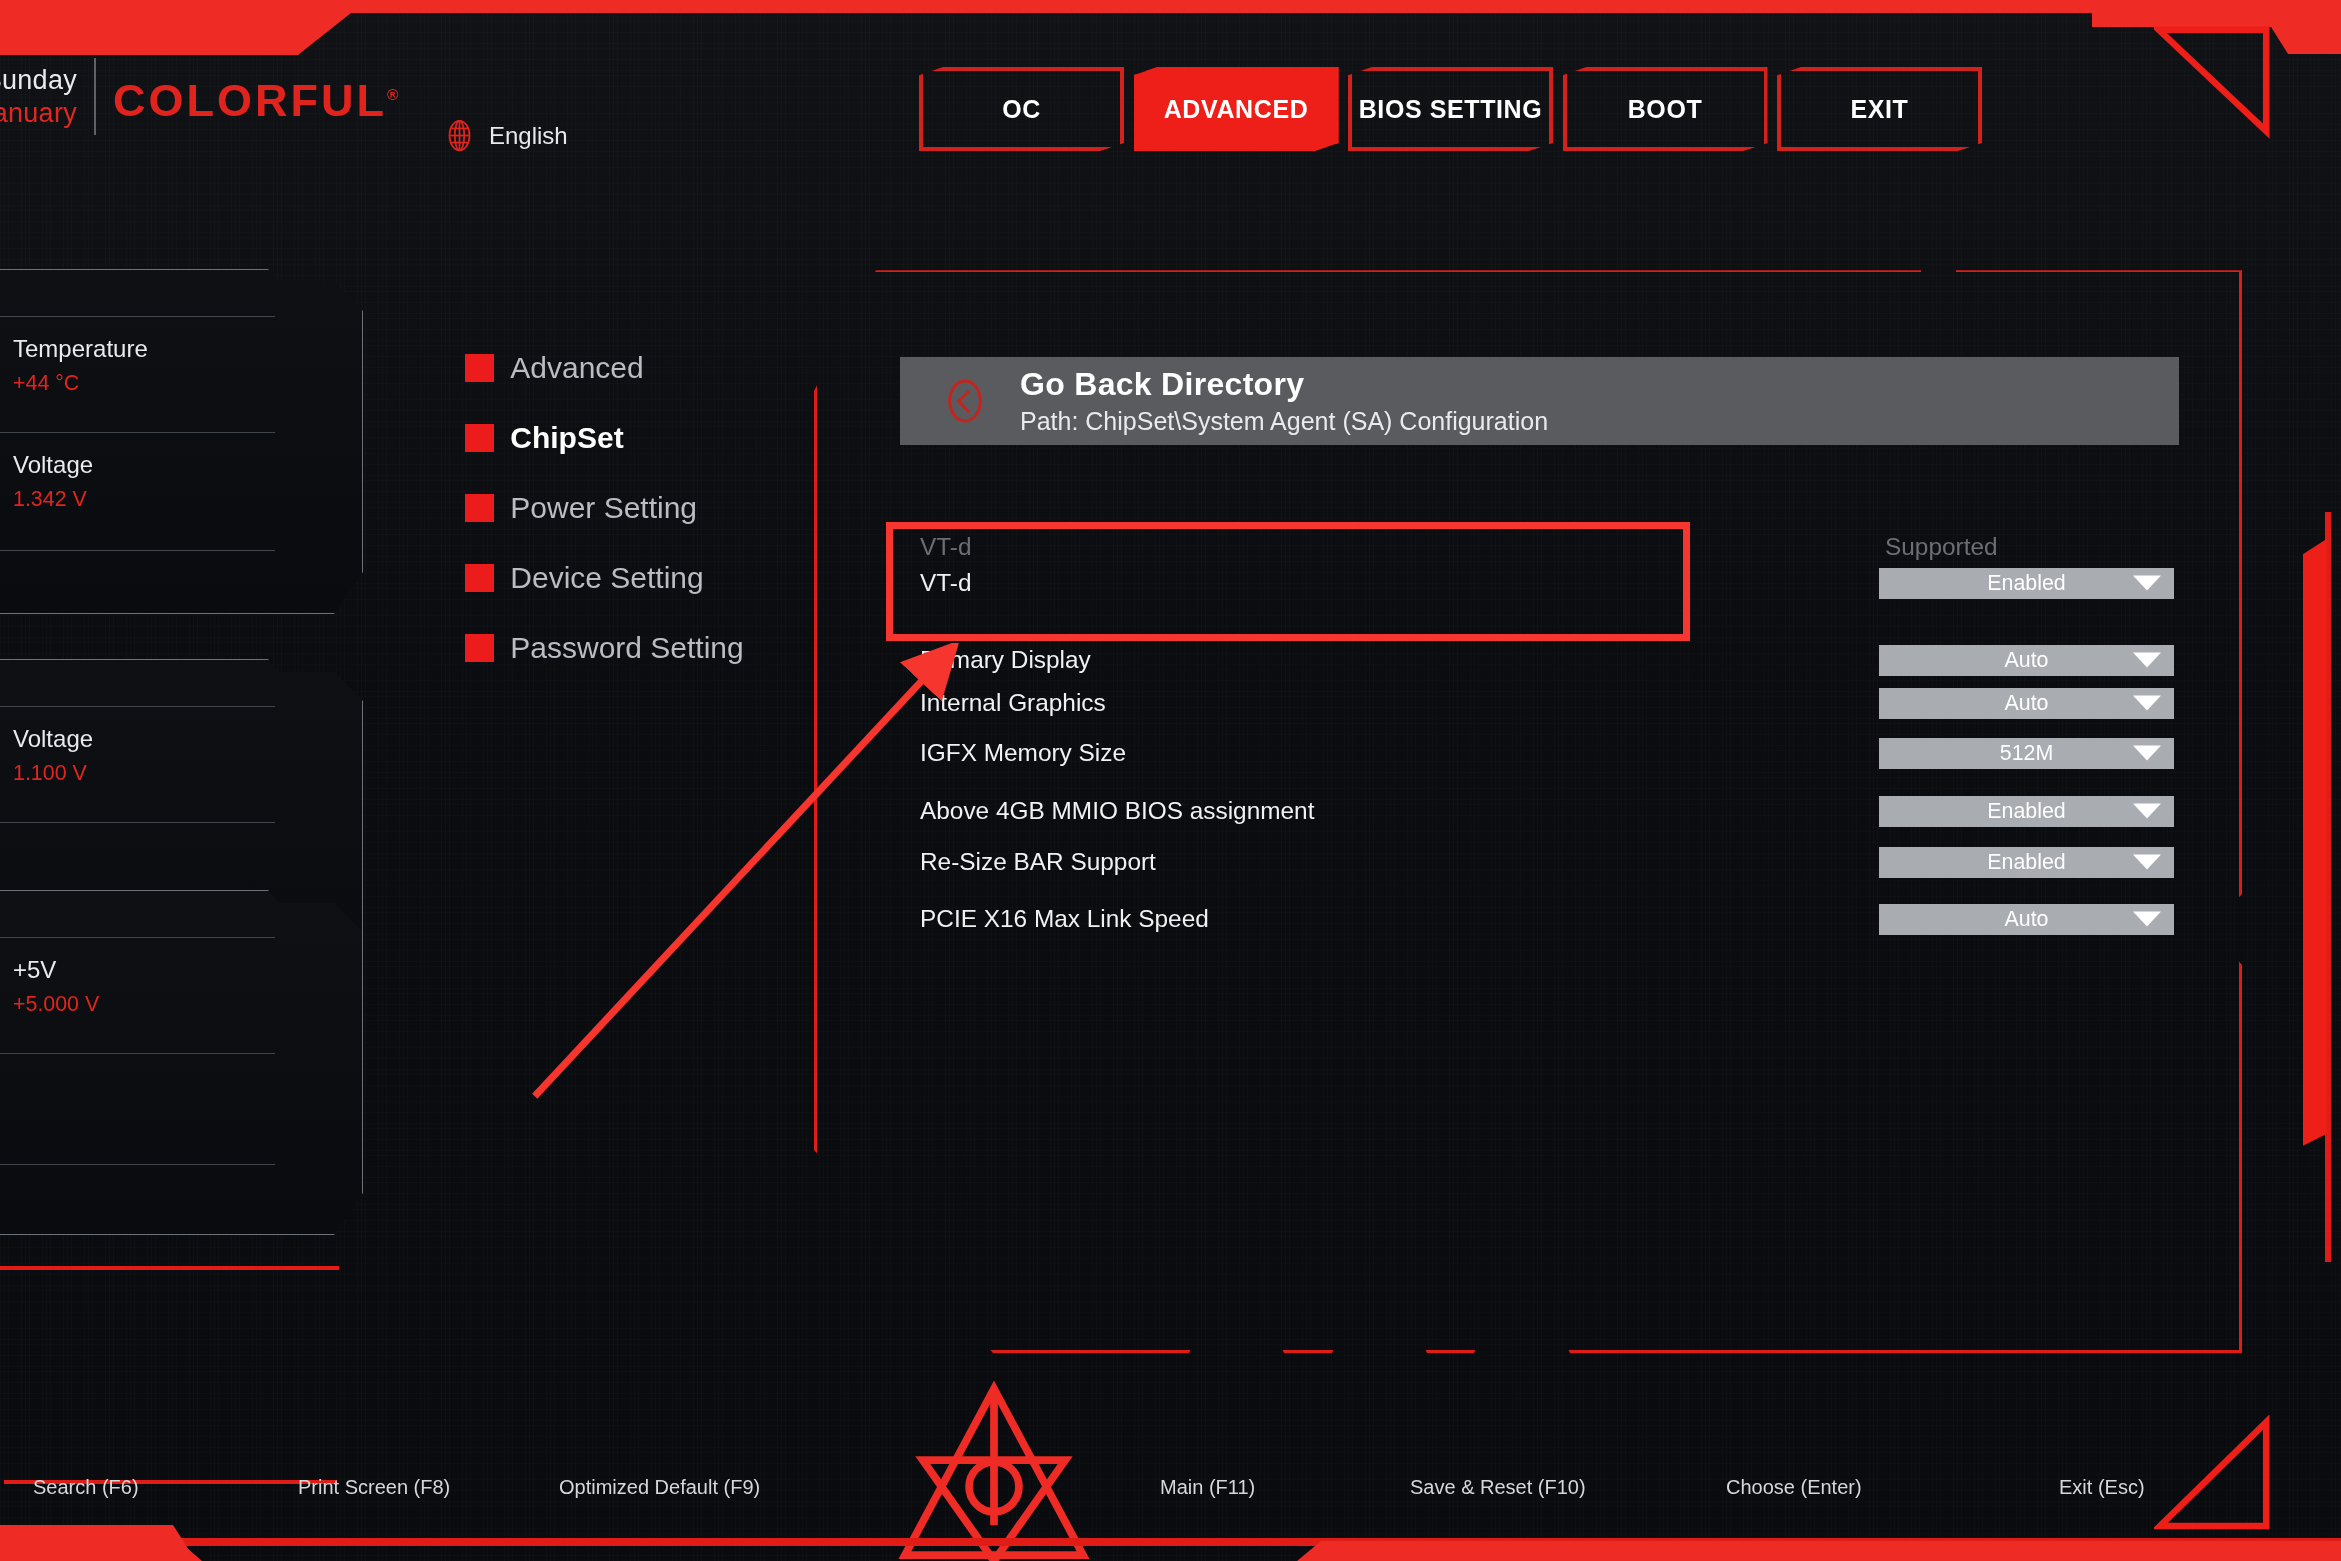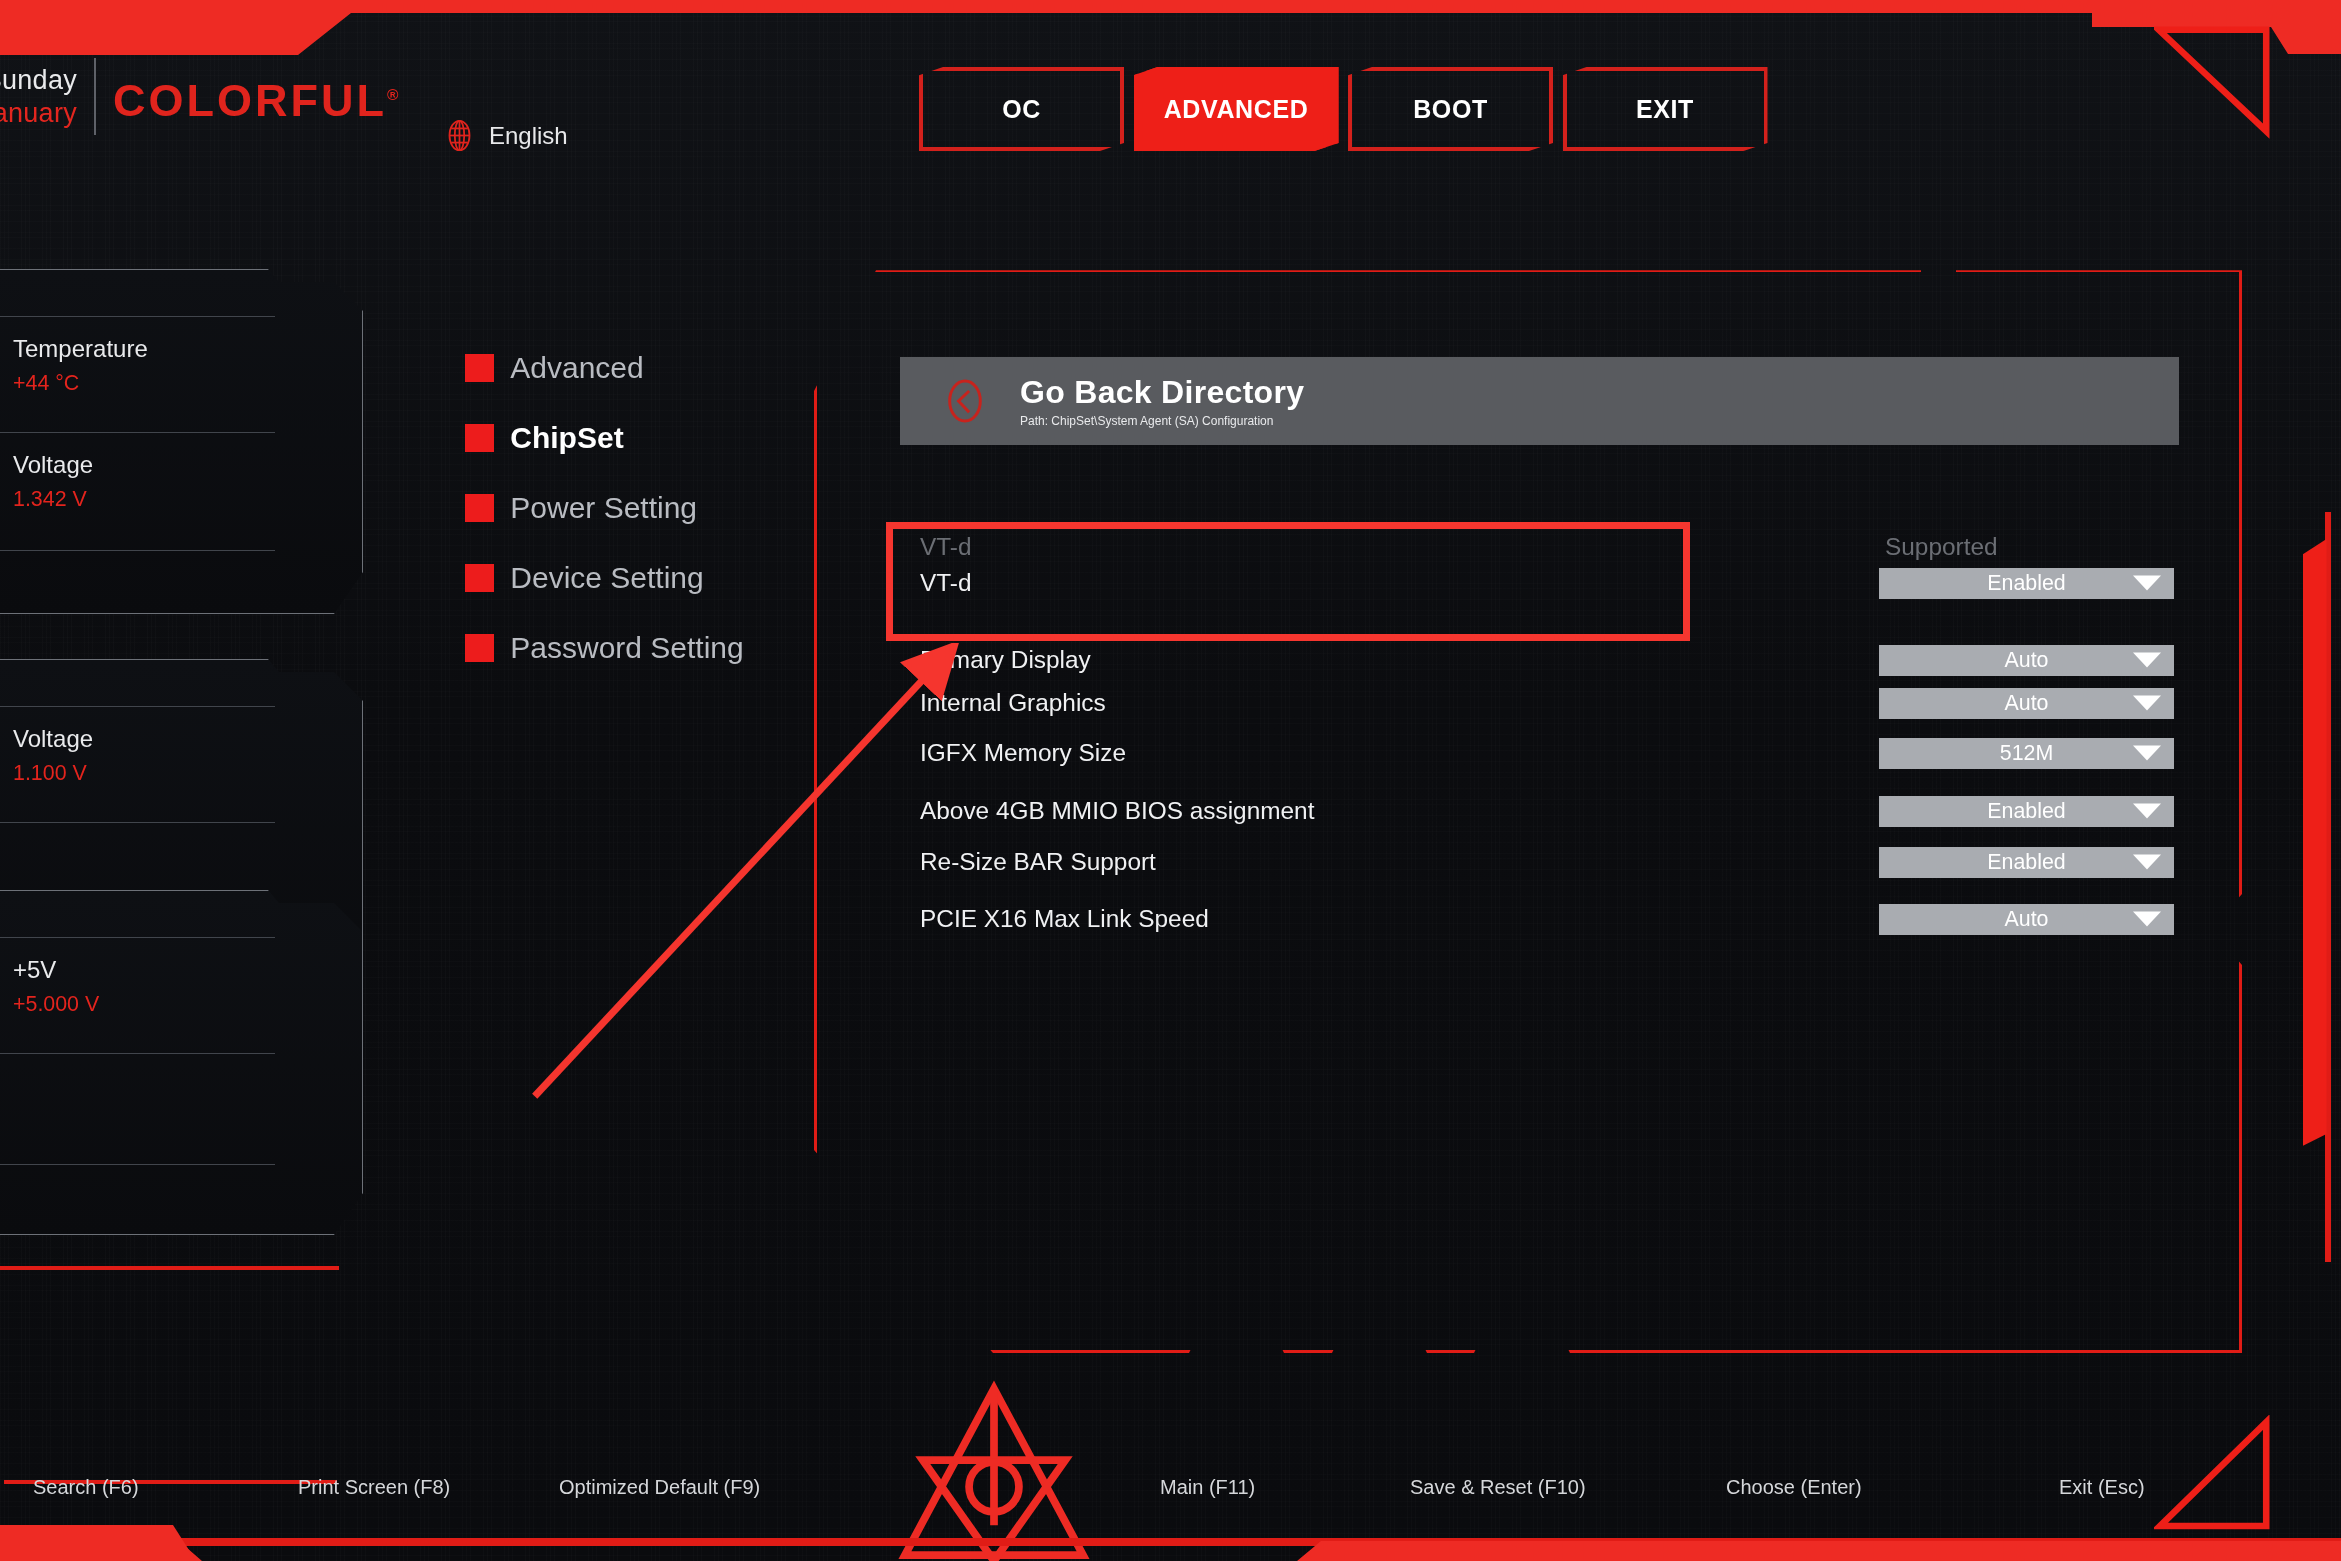--- a/index.html
+++ b/index.html
@@ -115,21 +115,21 @@
 
   
   .goback{
     position:absolute; left:86px; top:88px; width:1279px; height:88px;
     background:#595b5f;
     display:flex; align-items:center;
   }
   .goback-icon{ margin-left:42px; width:46px; height:46px; flex:none; }
   .goback-texts{ margin-left:32px; }
   .goback-title{ color:#ffffff; font-size:32px; font-weight:700; letter-spacing:0.3px;}
-  .goback-path{ color:#e9eaec; font-size:12px; margin-top:3.6px; }
+  .goback-path{ color:#e9eaec; font-size:25px; margin-top:3.6px; }
 
   
   .rows{ position:absolute; left:0; top:0; width:100%; }
   .srow{
     position:absolute; left:0; width:1428px; height:32px;
     display:flex; align-items:center;
   }
   .srow .slabel{ position:absolute; left:106px; color:#f0f1f3; font-size:24.4px; white-space:nowrap; }
   .srow.dim .slabel{ color:#6b6e74; }
   .srow .svalue-static{ position:absolute; left:1071px; color:#6b6e74; font-size:24.4px; }
@@ -222,20 +222,24 @@
     <div class="tab">
       <div class="frame"></div>
       <span class="tab-label">OC</span>
     </div>
     <div class="tab active">
       <div class="frame"></div>
       <span class="tab-label">ADVANCED</span>
     </div>
     <div class="tab">
       <div class="frame"></div>
+      <span class="tab-label">BIOS SETTING</span>
+    </div>
+    <div class="tab">
+      <div class="frame"></div>
       <span class="tab-label">BOOT</span>
     </div>
     <div class="tab">
       <div class="frame"></div>
       <span class="tab-label">EXIT</span>
     </div>
   </div>
 
   <svg class="tri-tr" viewBox="0 0 196 196">
     <polygon points="8,8 188,8 188,178" fill="none" stroke="#ee1f18" stroke-width="11"></polygon>

